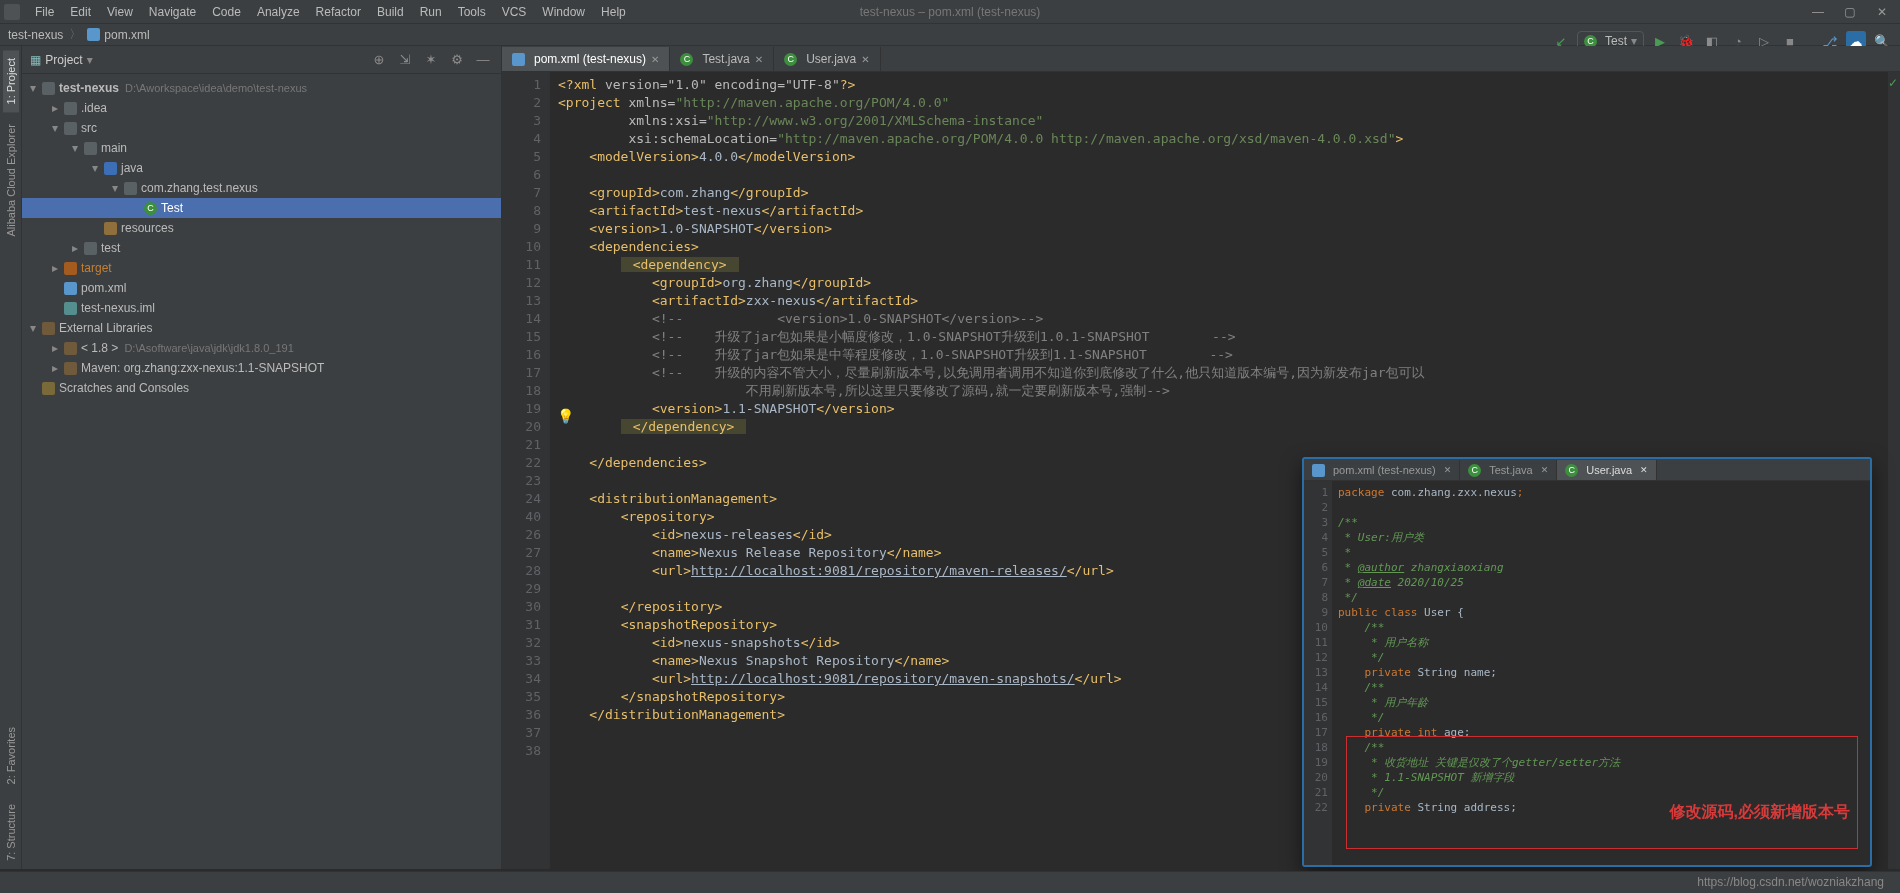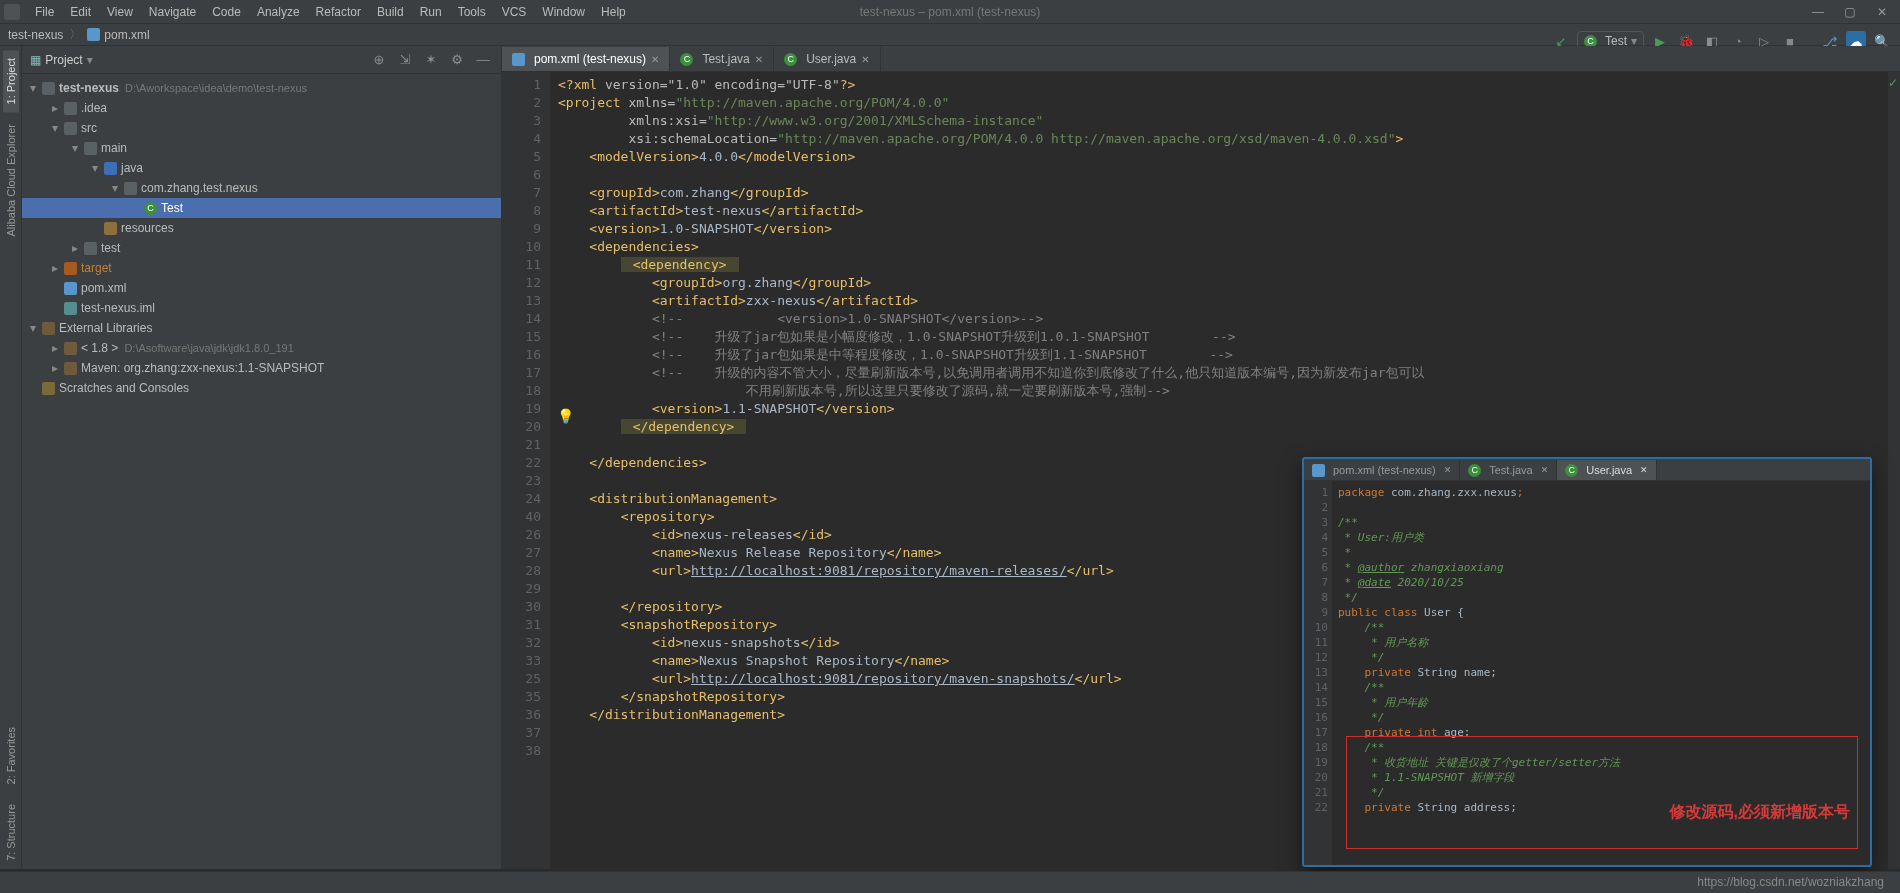--- a/index.html
+++ b/index.html
@@ -277,21 +277,21 @@
           <div>24</div>
           <div>40</div>
           <div>26</div>
           <div>27</div>
           <div>28</div>
           <div>29</div>
           <div>30</div>
           <div>31</div>
           <div>32</div>
           <div>33</div>
-          <div>25</div>
+          <div>34</div>
           <div>35</div>
           <div>36</div>
           <div>37</div>
           <div>38</div>
         </div>
       <div class="code" id="code"><div><span class="c-tag">&lt;?xml </span><span class="c-attr">version="1.0" encoding="UTF-8"</span><span class="c-tag">?&gt;</span></div><div><span class="c-tag">&lt;project </span><span class="c-attr">xmlns=</span><span class="c-str">"http://maven.apache.org/POM/4.0.0"</span></div><div>         <span class="c-attr">xmlns:xsi=</span><span class="c-str">"http://www.w3.org/2001/XMLSchema-instance"</span></div><div>         <span class="c-attr">xsi:schemaLocation=</span><span class="c-str">"http://maven.apache.org/POM/4.0.0 http://maven.apache.org/xsd/maven-4.0.0.xsd"</span><span class="c-tag">&gt;</span></div><div>    <span class="c-tag ">&lt;modelVersion&gt;</span><span>4.0.0</span><span class="c-tag ">&lt;/modelVersion&gt;</span></div><div>&nbsp;</div><div>    <span class="c-tag ">&lt;groupId&gt;</span><span>com.zhang</span><span class="c-tag ">&lt;/groupId&gt;</span></div><div>    <span class="c-tag ">&lt;artifactId&gt;</span><span>test-nexus</span><span class="c-tag ">&lt;/artifactId&gt;</span></div><div>    <span class="c-tag ">&lt;version&gt;</span><span>1.0-SNAPSHOT</span><span class="c-tag ">&lt;/version&gt;</span></div><div>    <span class="c-tag ">&lt;dependencies&gt;</span></div><div>        <span class="c-tag hl-dep">&lt;dependency&gt;</span></div><div>            <span class="c-tag ">&lt;groupId&gt;</span><span>org.zhang</span><span class="c-tag ">&lt;/groupId&gt;</span></div><div>            <span class="c-tag ">&lt;artifactId&gt;</span><span>zxx-nexus</span><span class="c-tag ">&lt;/artifactId&gt;</span></div><div>            <span class="c-com">&lt;!--            &lt;version&gt;1.0-SNAPSHOT&lt;/version&gt;--&gt;</span></div><div>            <span class="c-com">&lt;!--    升级了jar包如果是小幅度修改，1.0-SNAPSHOT升级到1.0.1-SNAPSHOT        --&gt;</span></div><div>            <span class="c-com">&lt;!--    升级了jar包如果是中等程度修改，1.0-SNAPSHOT升级到1.1-SNAPSHOT        --&gt;</span></div><div>            <span class="c-com">&lt;!--    升级的内容不管大小，尽量刷新版本号,以免调用者调用不知道你到底修改了什么,他只知道版本编号,因为新发布jar包可以</span></div><div>            <span class="c-com">            不用刷新版本号,所以这里只要修改了源码,就一定要刷新版本号,强制--&gt;</span></div><div>            <span class="c-tag ">&lt;version&gt;</span><span>1.1-SNAPSHOT</span><span class="c-tag ">&lt;/version&gt;</span></div><div>        <span class="c-tag hl-dep">&lt;/dependency&gt;</span></div><div>&nbsp;</div><div>    <span class="c-tag ">&lt;/dependencies&gt;</span></div><div>&nbsp;</div><div>    <span class="c-tag ">&lt;distributionManagement&gt;</span></div><div>        <span class="c-tag ">&lt;repository&gt;</span></div><div>            <span class="c-tag ">&lt;id&gt;</span><span>nexus-releases</span><span class="c-tag ">&lt;/id&gt;</span></div><div>            <span class="c-tag ">&lt;name&gt;</span><span>Nexus Release Repository</span><span class="c-tag ">&lt;/name&gt;</span></div><div>            <span class="c-tag">&lt;url&gt;</span><span style="text-decoration:underline">http://localhost:9081/repository/maven-releases/</span><span class="c-tag">&lt;/url&gt;</span></div><div>&nbsp;</div><div>        <span class="c-tag ">&lt;/repository&gt;</span></div><div>        <span class="c-tag ">&lt;snapshotRepository&gt;</span></div><div>            <span class="c-tag ">&lt;id&gt;</span><span>nexus-snapshots</span><span class="c-tag ">&lt;/id&gt;</span></div><div>            <span class="c-tag ">&lt;name&gt;</span><span>Nexus Snapshot Repository</span><span class="c-tag ">&lt;/name&gt;</span></div><div>            <span class="c-tag">&lt;url&gt;</span><span style="text-decoration:underline">http://localhost:9081/repository/maven-snapshots/</span><span class="c-tag">&lt;/url&gt;</span></div><div>        <span class="c-tag ">&lt;/snapshotRepository&gt;</span></div><div>    <span class="c-tag ">&lt;/distributionManagement&gt;</span></div><div>&nbsp;</div></div>
       <div class="err-stripe">
           <span class="green-tick">✓</span>
         </div>
       <span class="bulb" style="top:336px;left:55px">💡</span>

